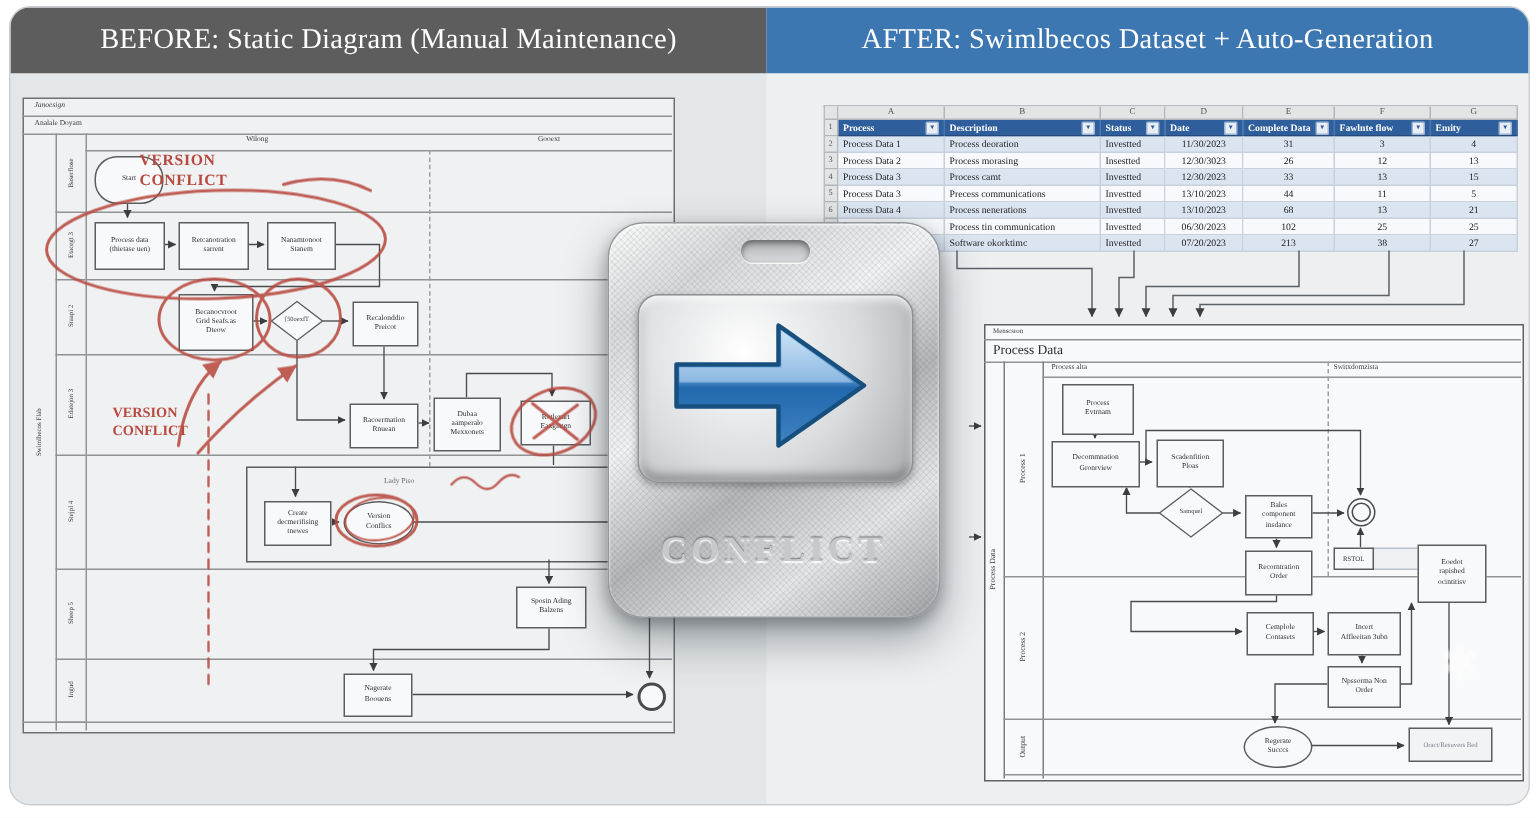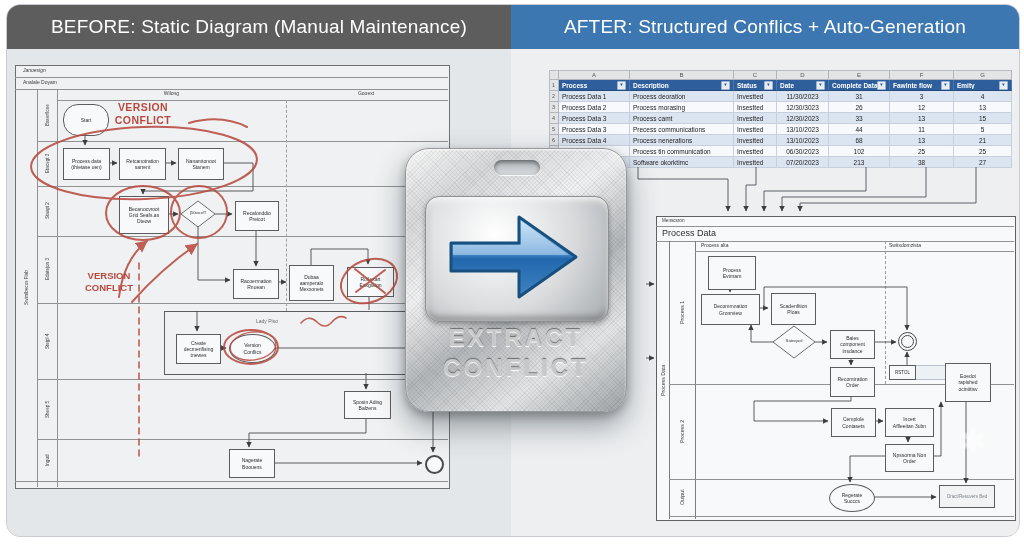--- a/index.html
+++ b/index.html
@@ -1,38 +1,38 @@
 <!DOCTYPE html>
 <html><head>
 <meta charset="utf-8">
 <style>
   html,body{margin:0;padding:0;width:1024px;height:545px;background:#fff;overflow:hidden;
     font-family:"Liberation Sans", sans-serif;}
-  .stage{position:absolute;left:0;top:0;width:1024px;height:545px;}
+  .stage{position:absolute;left:0;top:0;width:1024px;height:545px;font-family:Liberation Serif, serif;}
   .card{position:absolute;left:6px;top:4px;width:1012px;height:531px;border-radius:14px;
     overflow:hidden;border:1px solid #c9ccd0;background:#e9ebed;}
   .card .stage{left:-6px;top:-4px;}
   .abs{position:absolute;}
   
   .hdr{position:absolute;top:4px;height:44px;display:flex;align-items:center;justify-content:center;
     color:#fff;font-size:19px;letter-spacing:.2px;}
   
   .panel{position:absolute;border:1px solid #6e6f71;background:#eff1f2;}
   .hline{position:absolute;height:1px;background:#909294;}
   .vdash{position:absolute;width:0;border-left:1px dashed #9aa0a5;}
   .tinytxt{position:absolute;font-size:5px;color:#3a3a3a;line-height:1.1;}
   .vtext{writing-mode:vertical-rl;transform:rotate(180deg);font-size:4.6px;color:#3a3a3a;
     display:flex;align-items:center;justify-content:center;width:100%;height:100%;}
   .lanecell{position:absolute;border-bottom:1px solid #909294;}
   .bx{position:absolute;border:1px solid #5c5d5f;background:#f8f9fa;display:flex;align-items:center;
     justify-content:center;text-align:center;font-size:5px;line-height:1.25;color:#2e2e2e;
     white-space:pre-line;z-index:12;}
   .ellipse{border-radius:50%;}
   .startnode{border-radius:15px;}
-  .redtxt{position:absolute;color:#b8493f;font-weight:bold;text-align:center;white-space:pre-line;
+  .redtxt{position:absolute;color:#b8493f;font-weight:bold;text-align:left;white-space:pre-line;
     z-index:14;}
   svg.wires{position:absolute;left:0;top:0;z-index:10;}
   svg.redink{position:absolute;left:0;top:0;z-index:14;}
   
   #xl{position:absolute;left:548px;top:69px;z-index:8;font-size:6.5px;color:#222;
     border-left:1px solid #b7bcc2;border-top:1px solid #b7bcc2;background:#fff;}
   .xlrow{display:flex;}
   .xlc{box-sizing:border-box;border-right:1px solid #c7d0dc;border-bottom:1px solid #c7d0dc;
     padding:0 3px;display:flex;align-items:center;overflow:hidden;white-space:nowrap;}
   .xl-letter{background:#e3e4e6;color:#555;justify-content:center;border-right:1px solid #b2b5b9;
@@ -72,21 +72,21 @@
 </head>
 <body>
 
 <div class="card">
     <div class="stage">
 
   <div class="hdr" style="left:6px;width:504px;background:#5d5d5d;">
     <span>BEFORE: Static Diagram (Manual Maintenance)</span>
   </div>
   <div class="hdr" style="left:510px;width:508px;background:#3c77b1;">
-    <span>AFTER: Structured Conflics + Auto-Generation</span>
+    <span>AFTER: Swimlbecos Dataset + Auto-Generation</span>
   </div>
   <div class="abs" style="left:6px;top:48px;width:504px;height:487px;background:#e4e7e9;"></div>
   <div class="abs" style="left:510px;top:48px;width:508px;height:487px;background:#edeff1;"></div>
 
   <div class="panel" style="left:14px;top:64px;width:433px;height:422px;"></div>
   <div class="tinytxt" style="left:22px;top:67px;z-index:6;font-style:italic;">Janoesign</div>
   <div class="hline" style="left:14px;top:76px;width:433px;z-index:6;"></div>
   <div class="tinytxt" style="left:22px;top:79px;z-index:6;">Analale Doyam</div>
   <div class="hline" style="left:14px;top:88px;width:433px;z-index:6;"></div>
 
@@ -430,18 +430,17 @@
             <stop offset="0" stop-color="#b9ddf6"></stop>
             <stop offset="0.45" stop-color="#5596d3"></stop>
             <stop offset="0.52" stop-color="#2268ad"></stop>
             <stop offset="1" stop-color="#3f83c2"></stop>
           </linearGradient>
         </defs>
         <path d="M10,38 L78,38 L78,12 L135,52 L78,92 L78,66 L10,66 Z" fill="url(#bluearrow)" stroke="#17507f" stroke-width="3" stroke-linejoin="round"></path>
         <path d="M12,40 L80,40 L80,16 L128,50 L12,50 Z" fill="rgba(255,255,255,0.35)"></path>
       </svg>
     </div>
-    <div class="badge-txt" style="top:176px;">EXTRACT</div>
     <div class="badge-txt" style="top:206px;">CONFLICT</div>
   </div>
 
 </div>
   </div>
 
 </body></html>

